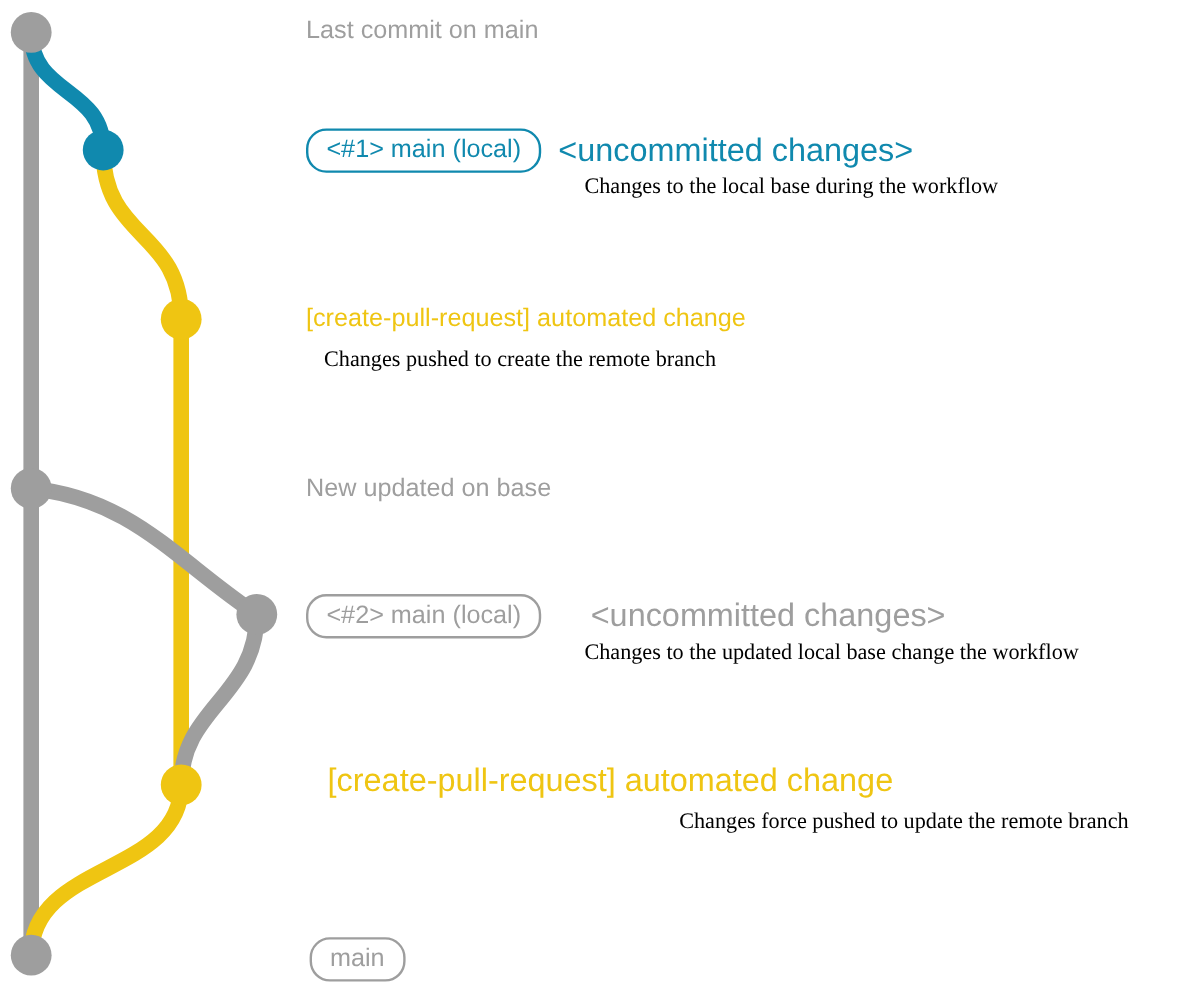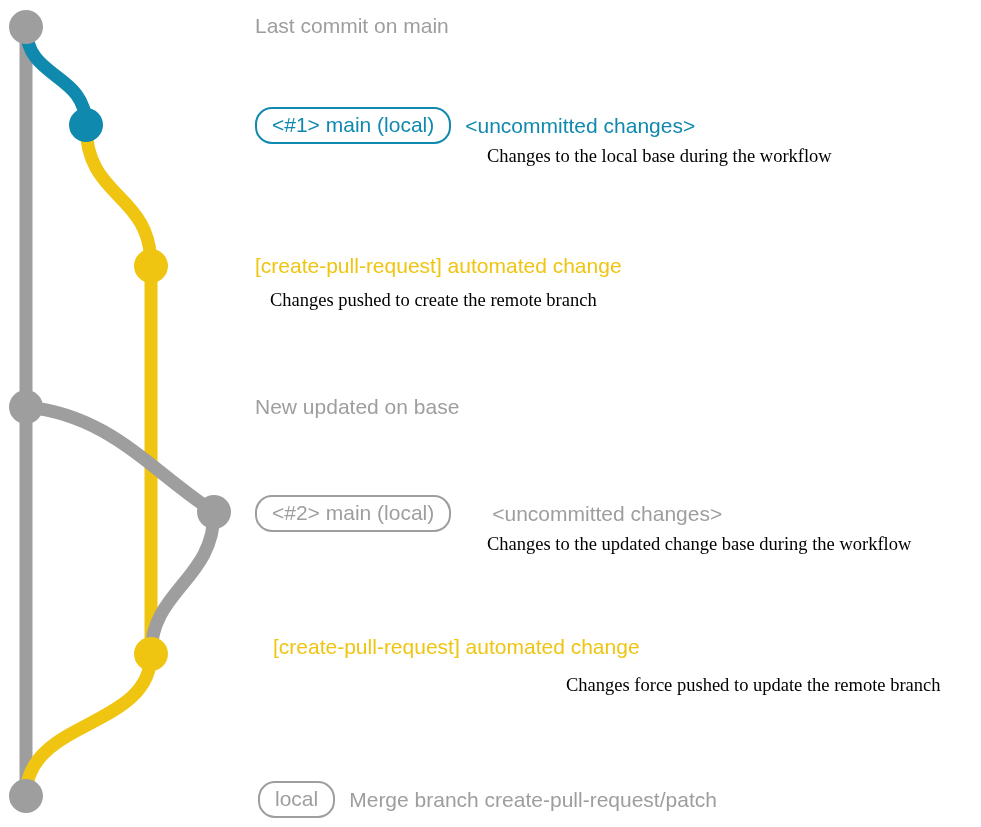--- a/index.html
+++ b/index.html
@@ -37,21 +37,21 @@
     border-radius: 17px;
     padding: 5px 15px 6px 15px;
     font-size: 21px;
     line-height: 1.05;
     white-space: nowrap;
     background: #ffffff;
   }
 
   
   .subject {
-    font-size: 21px;
+    font-size: 27px;
     white-space: nowrap;
     line-height: 1.05;
   }
 
   
   .note {
     position: absolute;
     font-family: "Liberation Serif", serif;
     font-size: 18.5px;
     color: #000000;
@@ -112,23 +112,22 @@
 
 <div class="headline c-yellow" style="left:255px; top:255px;">[create-pull-request] automated change</div>
 <div class="note" style="left:270px; top:290px;">Changes pushed to create the remote branch</div>
 
 <div class="headline c-gray" style="left:255px; top:396px;">New updated on base</div>
 
 <div class="row" style="left:255px; top:495px;gap:27px;">
   <span class="pill c-gray">&lt;#2&gt; main (local)</span>
   <span class="subject c-gray gap-s">&lt;uncommitted changes&gt;</span>
 </div>
-<div class="note" style="left:487px; top:534px;">Changes to the updated change base during the workflow</div>
+<div class="note" style="left:487px; top:534px;">Changes to the updated local base change the workflow</div>
 
 <div class="row" style="left:257px; top:636px;">
   <span class="subject c-yellow gap-m">[create-pull-request] automated change</span>
 </div>
 <div class="note" style="left:566px; top:675px;">Changes force pushed to update the remote branch</div>
 
 <div class="row" style="left:258px; top:781px;">
-  <span class="pill c-gray">local</span>
-  <span class="subject c-gray gap-s">Merge branch create-pull-request/patch</span>
+  <span class="pill c-gray">main</span>
 </div>
 
 </body></html>

